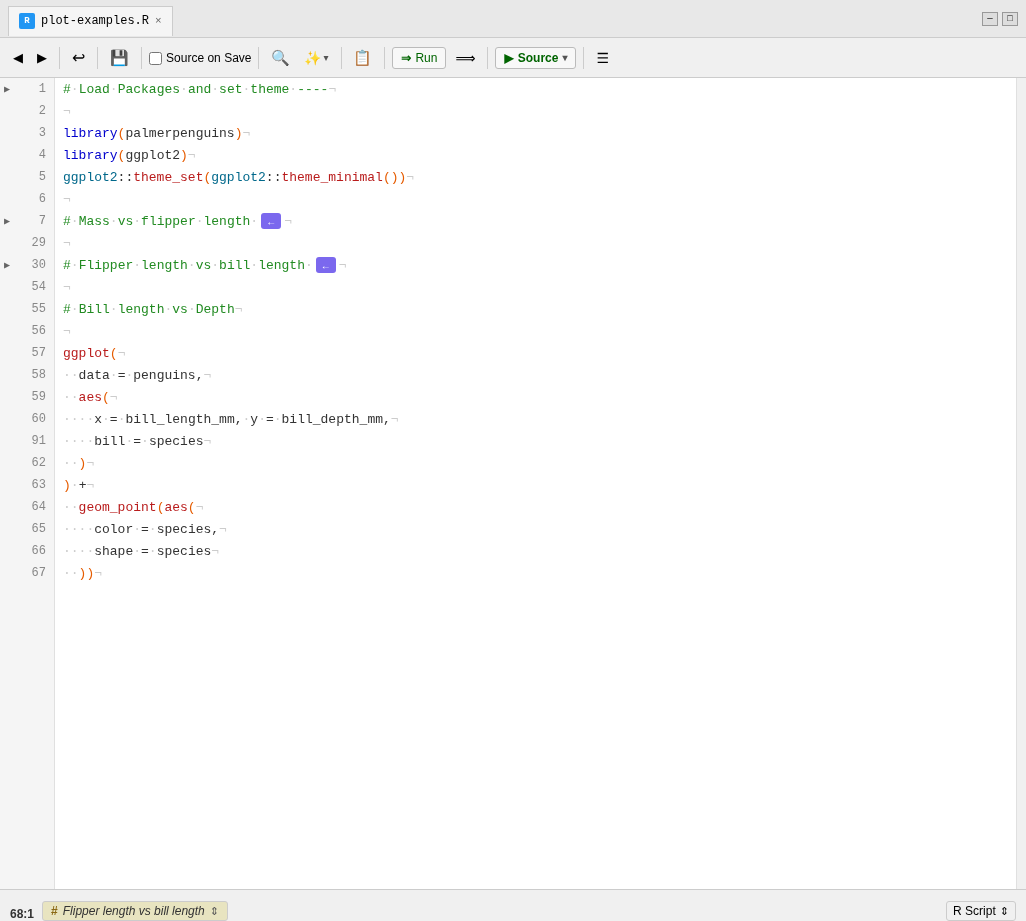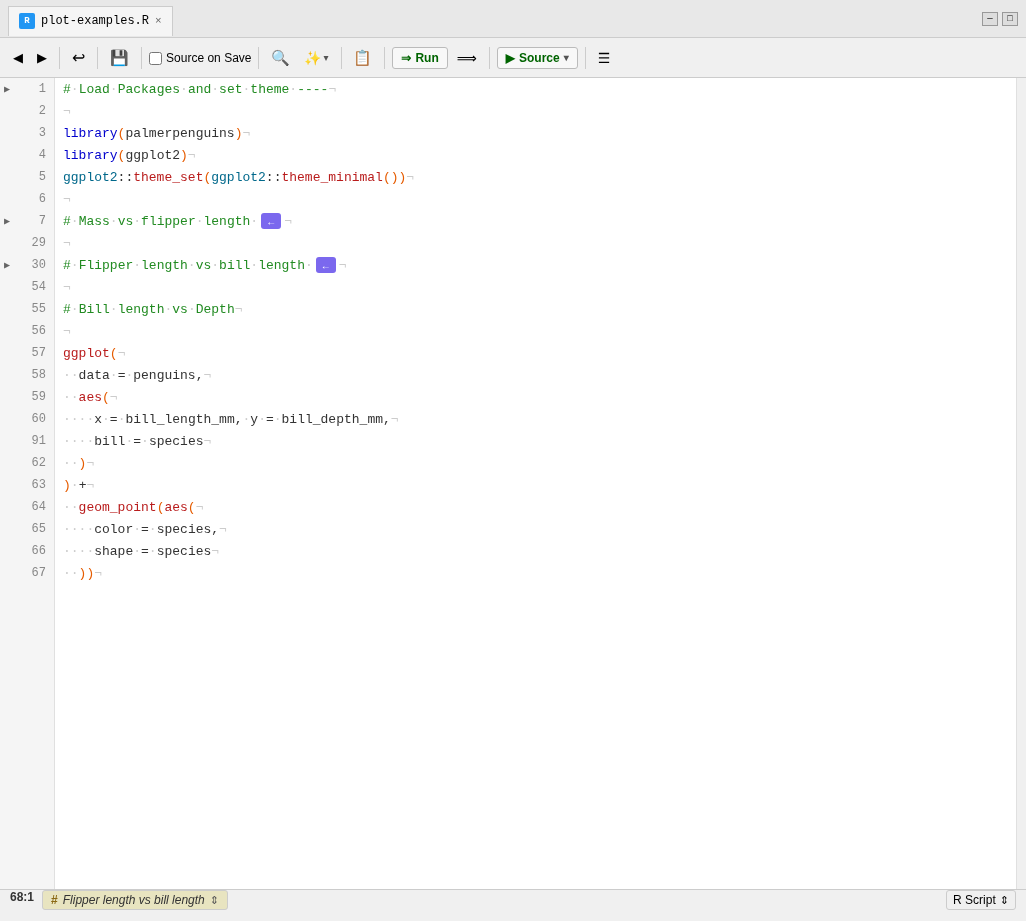--- a/index.html
+++ b/index.html
@@ -208,21 +208,21 @@
     
     .scrollbar {
       width: 10px;
       background: #f0f0f0;
       border-left: 1px solid #e0e0e0;
     }
 
     
     .status-bar {
       display: flex;
-      align-items: flex-start;
+      align-items: flex-end;
       background: #f0f0f0;
       border-top: 1px solid #ccc;
       height: 32px;
       padding: 0 10px;
       font-size: 12px;
       font-family: sans-serif;
       gap: 8px;
     }
     .status-pos {
       color: #333;
@@ -292,21 +292,21 @@
   <button class="toolbar-btn" style="font-size:15px;">🔍</button>
   <button class="toolbar-btn" style="display:flex;align-items:center;gap:2px;">
     <span style="font-size:14px;">✨</span>
     <span style="font-size:10px;color:#555;">▾</span>
   </button>
   <div class="toolbar-sep"></div>
   <button class="toolbar-btn" style="font-size:15px;">📋</button>
   <div class="toolbar-sep"></div>
   <button class="run-btn">
     <span style="color:#006400;">⇒</span>
-    <span style="font-family:sans-serif;font-weight:bold;">Run</span>
+    <span style="font-family:sans-serif;font-weight:normal;">Run</span>
   </button>
   <button class="toolbar-btn" style="font-size:14px;">⟹</button>
   <div class="toolbar-sep"></div>
   <button class="source-btn">
     <span style="color:#006400;">▶</span>
     <span style="font-family:sans-serif;font-weight:bold;">Source</span>
     <span class="dropdown-arrow">▾</span>
   </button>
   <div class="toolbar-sep"></div>
   <button class="toolbar-btn" style="font-size:14px;">☰</button>

